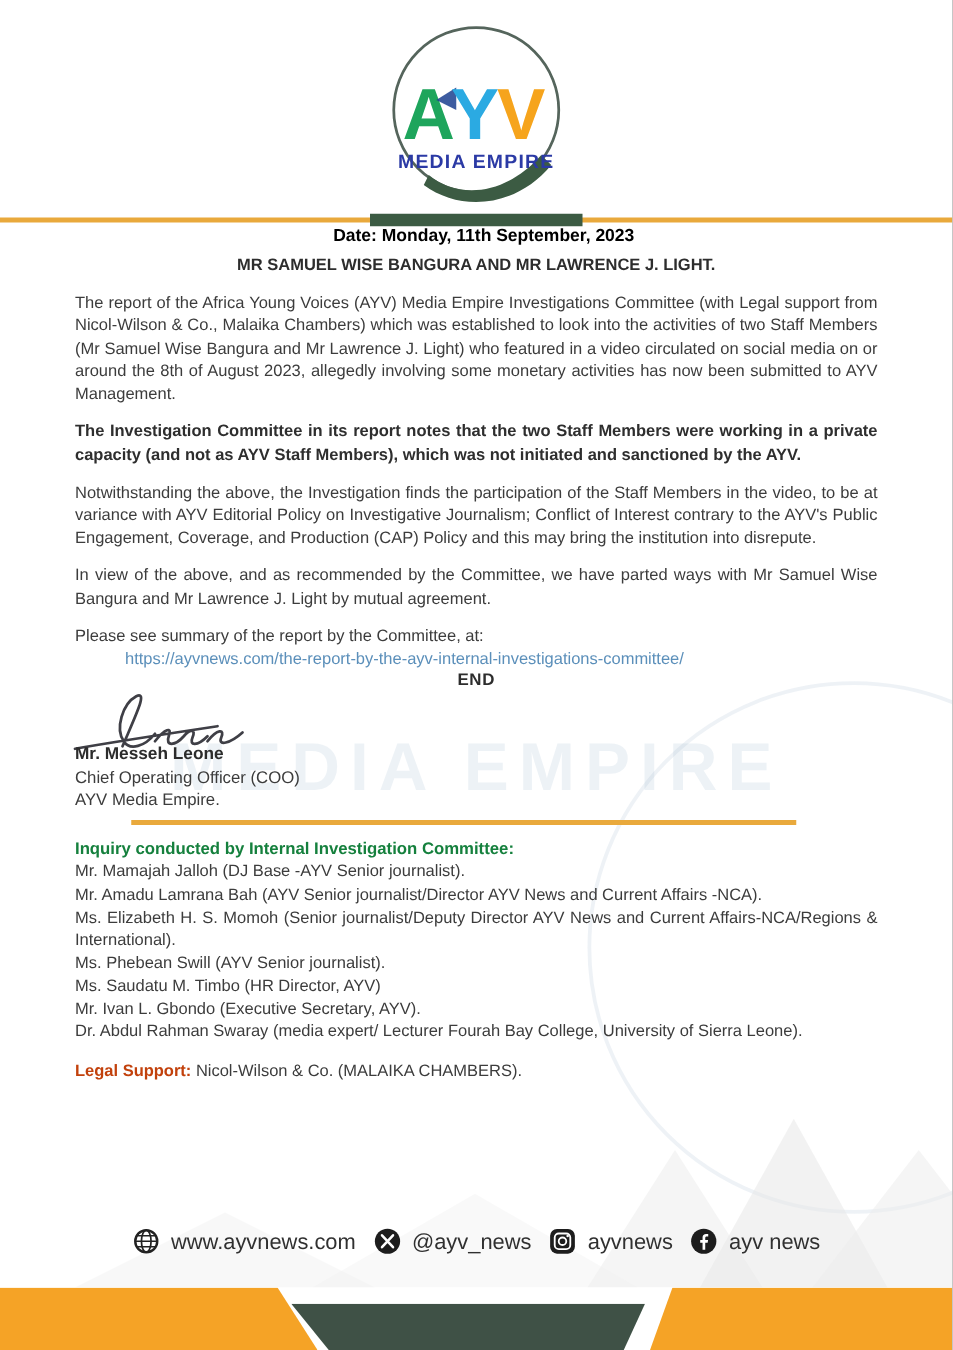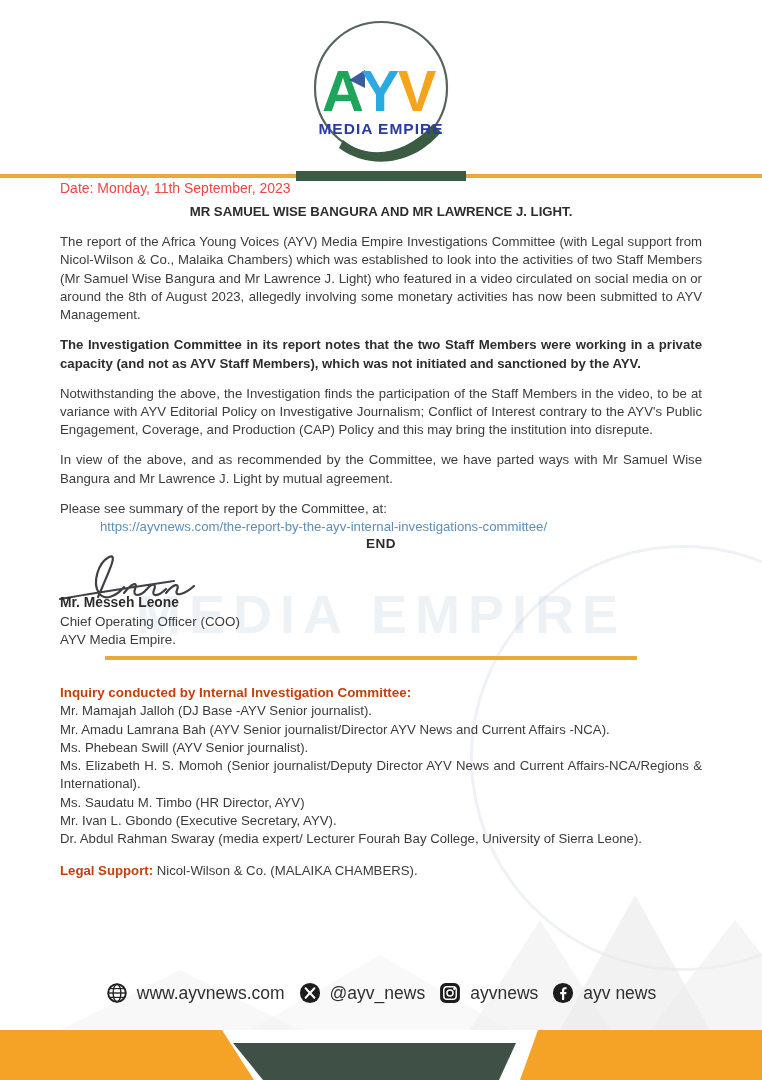--- a/index.html
+++ b/index.html
@@ -23,33 +23,33 @@
     text-align:center;font-size:54px;font-weight:bold;letter-spacing:8px;
     color:rgba(110,145,185,0.12);white-space:nowrap;pointer-events:none;z-index:0;
   }
   .watermark-circle{
     position:absolute;top:545px;left:470px;width:420px;height:420px;border-radius:50%;
     border:3px solid rgba(150,175,200,0.16);pointer-events:none;z-index:0;
   }
   .mountains{position:absolute;top:860px;left:0;z-index:0;pointer-events:none;}
   
   .content{position:relative;z-index:1;padding:0 60px;}
-  .date-line{margin:22px -12px 0 0;text-align:left;font-size:14px;font-weight:normal;color:#ef4444;}
+  .date-line{margin:22px -12px 0 0;text-align:center;font-size:14px;font-weight:bold;color:#000000;}
   .title{margin:12px 0 0 0;text-align:center;font-size:24px;font-weight:bold;color:#262626;letter-spacing:.2px;}
   .subject{margin-top:7px;text-align:center;font-size:13.2px;font-weight:bold;color:#2d2d2d;line-height:1.38;}
   .para{margin:12px 0 0 0;font-size:13.2px;line-height:1.38;text-align:justify;color:#3c3c3c;}
   .para.bold{font-weight:bold;color:#2e2e2e;}
   .link-line{margin:0;font-size:13.2px;line-height:1.38;padding-left:40px;}
   .link-line a{color:#5B8FBA;text-decoration:none;}
   .end-marker{text-align:center;font-size:13.5px;font-weight:bold;color:#2d2d2d;letter-spacing:.5px;}
   .signature{display:block;margin:2px 0 -10px -6px;}
   .signer-name{font-size:13.8px;font-weight:bold;color:#2c2c2c;line-height:1.2;}
   .signer-line{font-size:13.4px;color:#3c3c3c;line-height:1.2;margin-top:2px;}
   .divider{margin:8px 0 0 45px;width:532px;height:4px;background:#E9A93C;}
-  .inquiry-heading{margin-top:24px;font-size:13.4px;font-weight:bold;color:#c2410c;line-height:1.38;}
+  .inquiry-heading{margin-top:10px;font-size:13.4px;font-weight:bold;color:#15803d;line-height:1.38;}
   .member{font-size:13.2px;line-height:1.38;text-align:justify;color:#3c3c3c;}
   .legal{margin-top:15px;font-size:13.2px;color:#3c3c3c;}
   .legal b{color:#c2410c;}
   
   .footer-social{
     position:absolute;top:982px;left:0;width:100%;z-index:2;
     display:flex;justify-content:center;align-items:center;gap:14px;
   }
   .social-item{display:flex;align-items:center;gap:9px;}
   .social-label{font-size:17.5px;color:#303030;}
@@ -122,22 +122,22 @@
 
     <div class="signer-name">Mr. Messeh Leone</div>
     <div class="signer-line">Chief Operating Officer (COO)</div>
     <div class="signer-line">AYV Media Empire.</div>
 
     <div class="divider"></div>
 
     <div class="inquiry-heading">Inquiry conducted by Internal Investigation Committee:</div>
     <div class="member">Mr. Mamajah Jalloh (DJ Base -AYV Senior journalist).</div>
     <div class="member">Mr. Amadu Lamrana Bah (AYV Senior journalist/Director AYV News and Current Affairs -NCA).</div>
+    <div class="member">Ms. Elizabeth H. S. Momoh (Senior journalist/Deputy Director AYV News and Current Affairs-NCA/Regions &amp; International).</div>
     <div class="member">Ms. Phebean Swill (AYV Senior journalist).</div>
-    <div class="member">Ms. Elizabeth H. S. Momoh (Senior journalist/Deputy Director AYV News and Current Affairs-NCA/Regions &amp; International).</div>
     <div class="member">Ms. Saudatu M. Timbo (HR Director, AYV)</div>
     <div class="member">Mr. Ivan L. Gbondo (Executive Secretary, AYV).</div>
     <div class="member">Dr. Abdul Rahman Swaray (media expert/ Lecturer Fourah Bay College, University of Sierra Leone).</div>
 
     <div class="legal"><b>Legal Support:</b><span> Nicol-Wilson &amp; Co. (MALAIKA CHAMBERS).</span></div>
   </div>
 
   <div class="footer-social">
     <div class="social-item">
       <svg width="22" height="22" viewBox="0 0 24 24">

